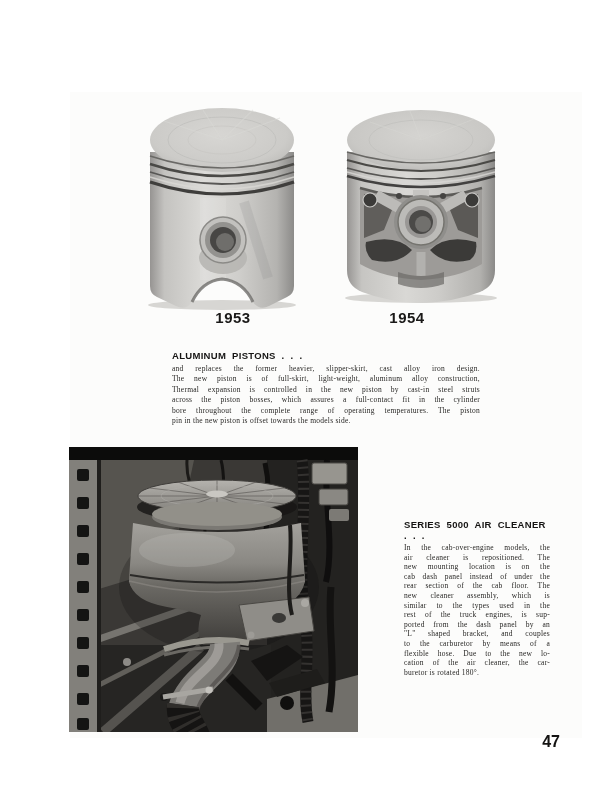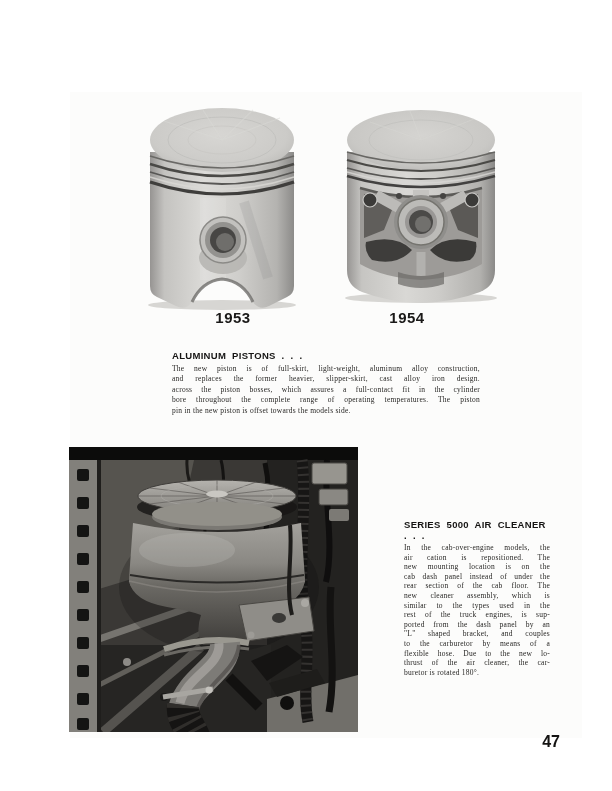--- a/index.html
+++ b/index.html
@@ -129,22 +129,23 @@
     <circle cx="103" cy="94" r="3" fill="#454442"></circle>
     <path d="M58,170 Q81,178 104,170 L104,182 Q81,190 58,182 Z" fill="#6b6a67" opacity="0.7"></path>
   </svg>
 
   <div class="figcap cap53">1953</div>
   <div class="figcap cap54">1954</div>
 
   <div class="sec alum">
     <div class="h">ALUMINUM PISTONS . . .</div>
     <div class="lines">
+        <div>and replaces the former heavier, slipper-skirt, cast alloy iron design.</div>
         <div>The new piston is of full-skirt, light-weight, aluminum alloy construction,</div>
-        <div>and replaces the former heavier, slipper-skirt, cast alloy iron design.</div>
+        <div>Thermal expansion is controlled in the new piston by cast-in steel struts</div>
         <div>across the piston bosses, which assures a full-contact fit in the cylinder</div>
         <div>bore throughout the complete range of operating temperatures.  The piston</div>
         <div>pin in the new piston is offset towards the models side.</div>
       </div>
   </div>
 
   <svg class="photo air" width="289" height="285" viewBox="0 0 289 285" xmlns="http://www.w3.org/2000/svg">
     <defs>
       <linearGradient id="gDrum" x1="0" y1="0" x2="0" y2="1">
         <stop offset="0" stop-color="#a3a19c"></stop>
@@ -225,31 +226,31 @@
       <rect x="8" y="218" width="12" height="12" rx="2"></rect>
       <rect x="8" y="246" width="12" height="12" rx="2"></rect>
       <rect x="8" y="271" width="12" height="12" rx="2"></rect>
     </g>
   </svg>
 
   <div class="sec series">
     <div class="h">SERIES 5000 AIR CLEANER . . .</div>
     <div class="lines">
         <div>In the cab-over-engine models, the</div>
-        <div>air cation is repositioned.  The</div>
+        <div>air cleaner is repositioned.  The</div>
         <div>new mounting location is on the</div>
         <div>cab dash panel instead of under the</div>
         <div>rear section of the cab floor.  The</div>
         <div>new cleaner assembly, which is</div>
         <div>similar to the types used in the</div>
         <div>rest of the truck engines, is sup-</div>
         <div>ported from the dash panel by an</div>
         <div>"L" shaped bracket, and couples</div>
         <div>to the carburetor by means of a</div>
         <div>flexible hose.  Due to the new lo-</div>
-        <div>thrust of the air cleaner, the car-</div>
+        <div>cation of the air cleaner, the car-</div>
         <div>buretor is rotated 180°.</div>
       </div>
   </div>
 
   <div class="pagenum">47</div>
 
 </div>
 
 </body></html>

